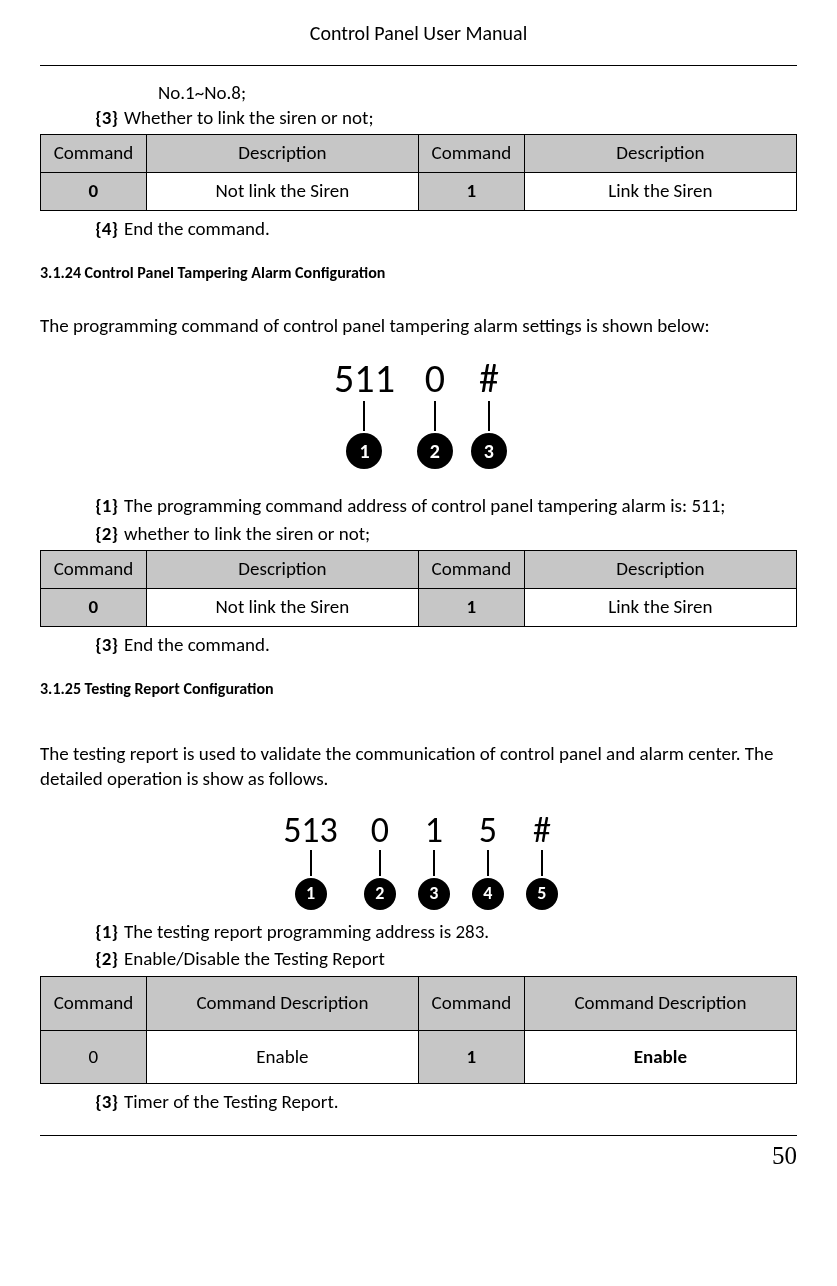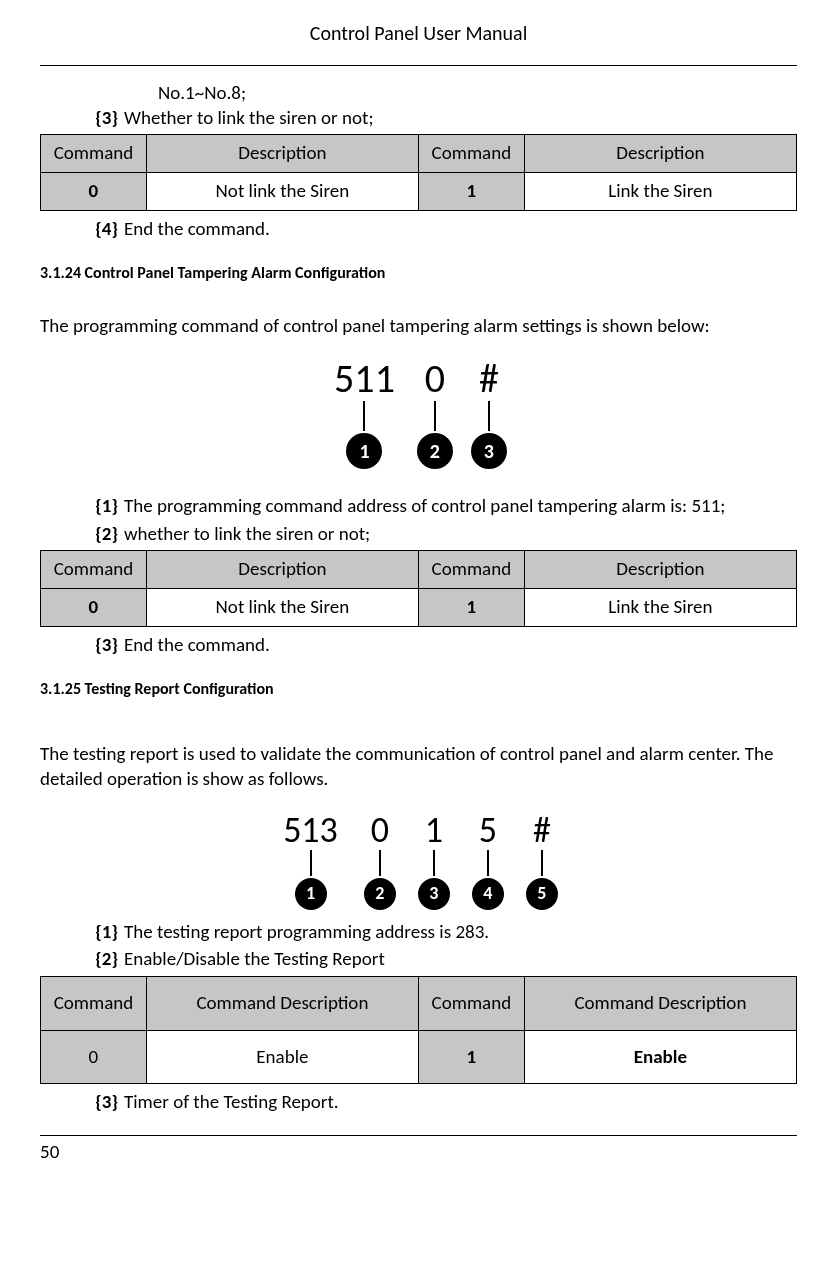--- a/index.html
+++ b/index.html
@@ -55,21 +55,21 @@
       width: 2px; height: 30px; background:#000; margin-top:2px;
     }
     .seg-circle {
       width: 36px; height:36px; border-radius:50%; background:#000; color:#fff;
       display:flex; align-items:center; justify-content:center;
       font-size:20px; font-weight:bold; margin-top:2px;
     }
     .seg-row.tight .seg-top { font-size: 36px; }
     .seg-row.tight .seg-circle { width:32px; height:32px; font-size:18px; }
     .seg-row.tight .seg-stem { height:26px; }
-    .page-num { text-align:left; margin-top:20px; border-top:1.5px solid #000; padding-top:4px; font-size:19px;}
+    .page-num { text-align:right; margin-top:20px; border-top:1.5px solid #000; padding-top:4px; font-size:25px;font-family:Liberation Serif, serif;}
     .tall-row th, .tall-row td { padding-top:14px; padding-bottom:14px; }
   </style>
 </head>
 <body>
 
 <div class="header-title">Control Panel User Manual</div>
 
 <div class="indent-block">No.1~No.8;</div>
 <div class="indent-block-2 brace-line">
   <span class="brace-label">{3}</span><span>Whether to link the siren or not;</span>

